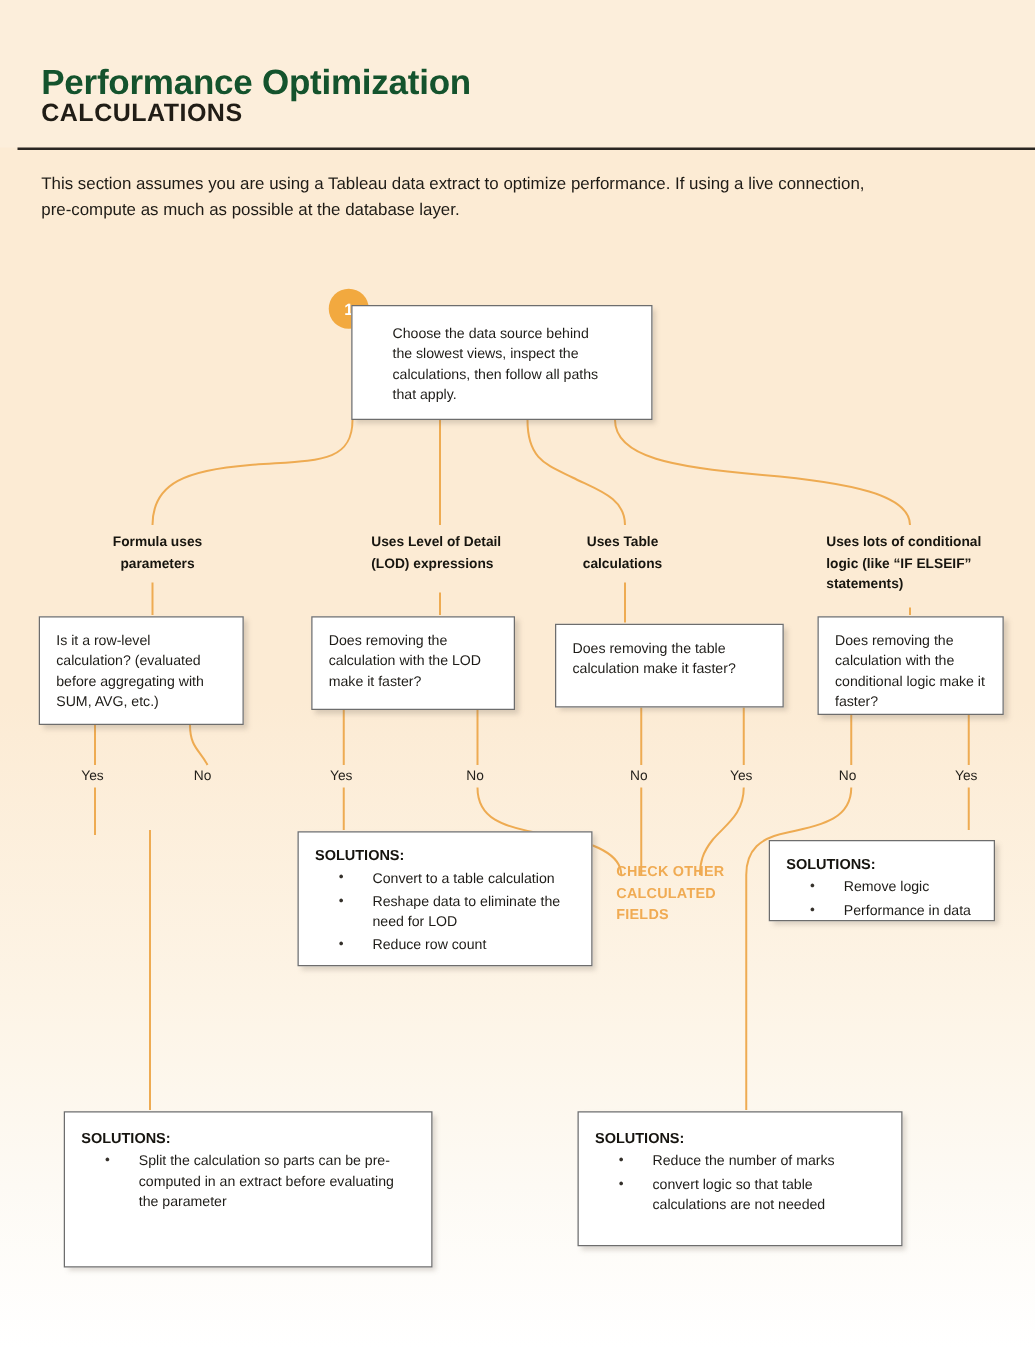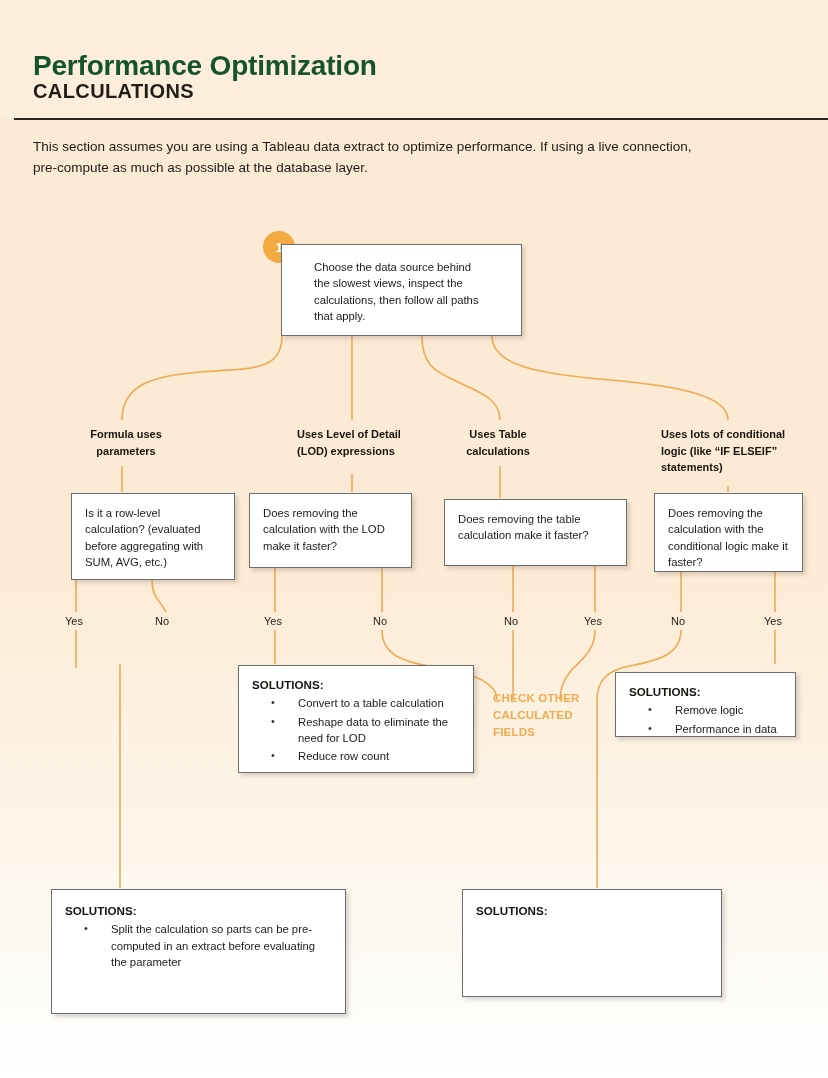--- a/index.html
+++ b/index.html
@@ -137,21 +137,21 @@
   <div id="badge">1</div>
   <div class="box" style="left:281px;top:244px;width:241px;height:92px;">
     <div class="pad" style="padding:14px 32px;">Choose the data source behind the slowest views, inspect the calculations, then follow all paths that apply.</div>
   </div>
 
   <div class="branch" style="left:66px;top:426px;width:120px;text-align:center;">Formula uses parameters</div>
   <div class="branch" style="left:297px;top:426px;width:135px;">Uses Level of Detail (LOD) expressions</div>
   <div class="branch" style="left:443px;top:426px;width:110px;text-align:center;">Uses Table calculations</div>
   <div class="branch" style="left:661px;top:426px;width:142px;">Uses lots of conditional logic (like “IF ELSEIF” statements)</div>
 
-  <div class="box" style="left:31px;top:493px;width:164px;height:87px;margin-left:40px;">
+  <div class="box" style="left:31px;top:493px;width:164px;height:87px;">
     <div class="pad">Is it a row-level calculation? (evaluated before aggregating with SUM, AVG, etc.)</div>
   </div>
   <div class="box" style="left:249px;top:493px;width:163px;height:75px;">
     <div class="pad">Does removing the calculation with the LOD make it faster?</div>
   </div>
   <div class="box" style="left:444px;top:499px;width:183px;height:67px;">
     <div class="pad">Does removing the table calculation make it faster?</div>
   </div>
   <div class="box" style="left:654px;top:493px;width:149px;height:79px;">
     <div class="pad">Does removing the calculation with the conditional logic make it faster?</div>
@@ -195,16 +195,20 @@
       <div class="sol-title">SOLUTIONS:</div>
       <ul class="sol">
         <li>Split the calculation so parts can be pre-computed in an extract before evaluating the parameter</li>
       </ul>
     </div>
   </div>
 
   <div class="box" style="left:462px;top:889px;width:260px;height:108px;">
     <div class="pad" style="padding:13px 13px;">
       <div class="sol-title">SOLUTIONS:</div>
+      <ul class="sol">
+        <li>Reduce the number of marks</li>
+        <li>convert logic so that table calculations are not needed</li>
+      </ul>
     </div>
   </div>
 
 </div>
 
 </body></html>

